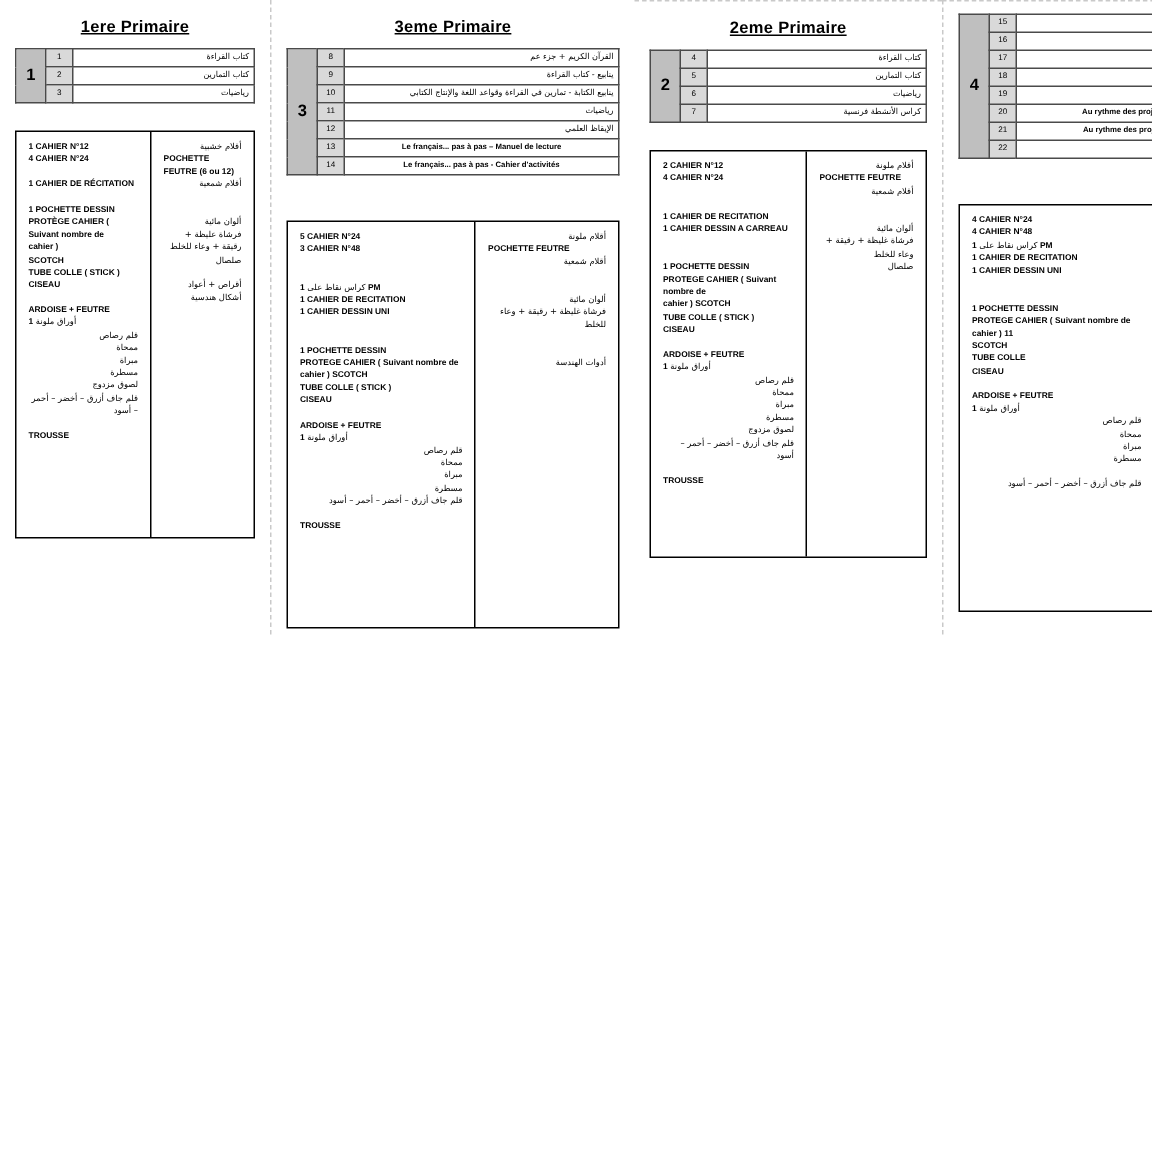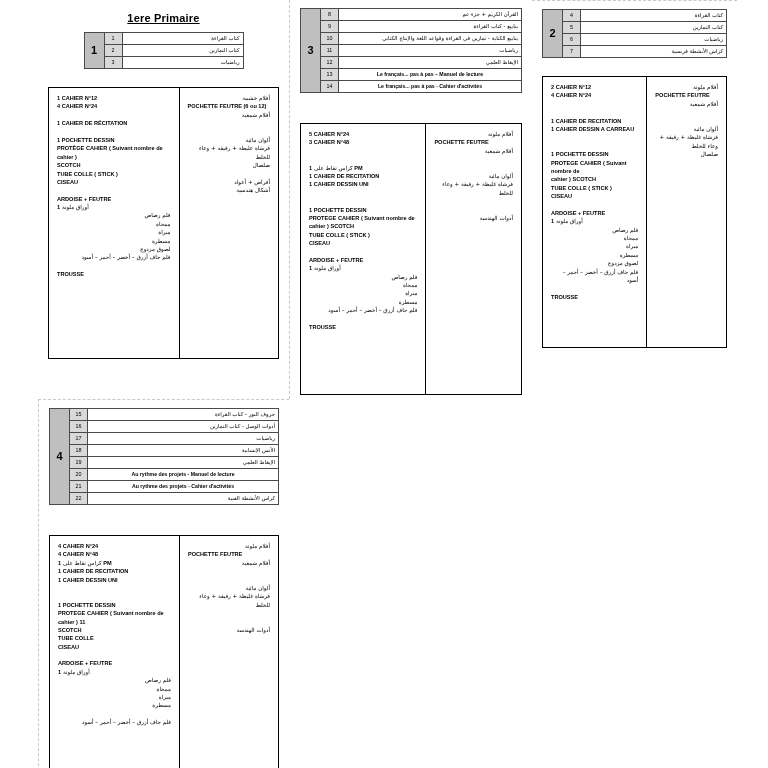--- a/index.html
+++ b/index.html
@@ -10,26 +10,25 @@
   body {
     width: 768px;
     height: 768px;
     font-family: "Liberation Sans", sans-serif;
     color: #000;
     position: relative;
     overflow: hidden;
   }
   .sheet-grid {
     display: grid;
-    grid-template-columns: 1fr 1fr 1fr;
+    grid-template-columns: 1fr 1fr 1fr 1fr;
     grid-template-rows: 1fr 1fr;
     width: 622px;
     height: 768px;
     box-sizing: border-box;
-    margin-left: 38px;
   }
   .page {
     position: relative;
     box-sizing: border-box;
     padding: 8px 10px 4px 10px;
   }
   .page.right {
     border-left: 1px dashed #c9c9c9;
   }
   .page.bottom {
@@ -187,20 +186,21 @@
           <div class="ln ar">فرشاة عليظة + رقيقة + وعاء للخلط</div>
           <div class="ln ar">صلصال</div>
           <div class="ln">&nbsp;</div>
           <div class="ln ar">أقراص + أعواد</div>
           <div class="ln ar">أشكال هندسية</div>
         </div>
     </div>
   </div>
 
   <div class="page right">
+    <div class="page-title">3eme Primaire</div>
     <table class="books p3">
       <tbody>
           <tr>
             <td class="title">القرآن الكريم + جزء عم</td>
             <td class="num">8</td>
             <td class="level" rowspan="7">3</td>
           </tr>
           <tr>
             <td class="title">ينابيع - كتاب القراءة</td>
             <td class="num">9</td>
@@ -264,20 +264,21 @@
           <div class="ln ar">ألوان مائية</div>
           <div class="ln ar">فرشاة غليظة + رقيقة + وعاء للخلط</div>
           <div class="ln">&nbsp;</div>
           <div class="ln">&nbsp;</div>
           <div class="ln ar">أدوات الهندسة</div>
         </div>
     </div>
   </div>
 
   <div class="page bottom">
+    <div class="page-title">2eme Primaire</div>
     <table class="books p2">
       <tbody>
           <tr>
             <td class="title">كتاب القراءة</td>
             <td class="num">4</td>
             <td class="level" rowspan="4">2</td>
           </tr>
           <tr>
             <td class="title">كتاب التمارين</td>
             <td class="num">5</td>

